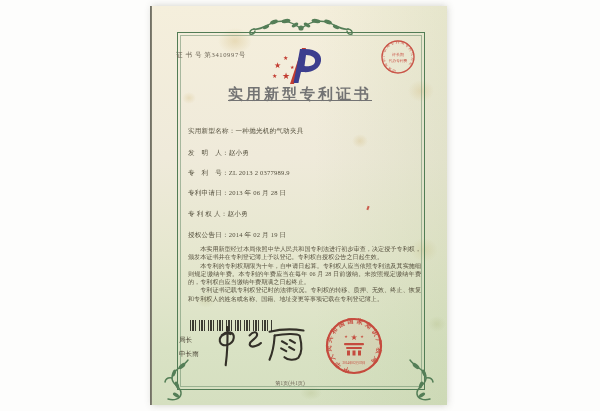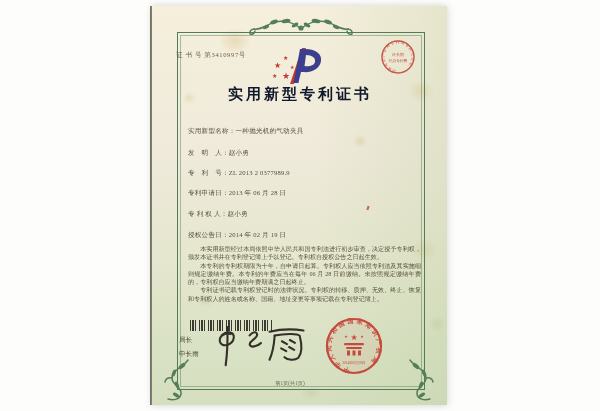--- a/index.html
+++ b/index.html
@@ -16,21 +16,21 @@
   .stain{position:absolute;border-radius:50%;pointer-events:none;}
   
   #frame{position:absolute;left:177px;top:32px;width:246px;height:356px;
          border:1.6px solid #527c55;}
   #frame-inner{position:absolute;left:180px;top:35px;width:240px;height:350px;
          border:1px solid rgba(106,140,108,.55);}
   
   .t{position:absolute;color:#57513f;white-space:nowrap;}
   #cert-no{left:176px;top:51px;font-size:6.6px;letter-spacing:.6px;color:#6b6354;}
   #title{left:177px;top:85px;width:246px;text-align:center;font-size:15px;font-weight:bold;
-         letter-spacing:3px;color:#0f172a;}
+         letter-spacing:3px;color:#737373;text-decoration:underline;}
   .field{left:188px;font-size:6.6px;letter-spacing:.2px;color:#55503e;}
   #body-text{position:absolute;left:188px;top:245px;width:233px;font-size:6.1px;
          line-height:8.3px;color:#57513f;text-align:justify;}
   #body-text p{margin:0;text-indent:2em;}
   
   #barcode{position:absolute;left:190px;top:320px;width:83px;height:11px;
          background:repeating-linear-gradient(90deg,#3b3a32 0 1px,transparent 1px 2px,
                     #3b3a32 2px 4px,transparent 4px 5px,#3b3a32 5px 6px,transparent 6px 9px);}
   #director-title{left:179px;top:336px;font-size:6.6px;color:#4e493a;}
   #director-name{left:179px;top:350px;font-size:6.6px;color:#4e493a;}

